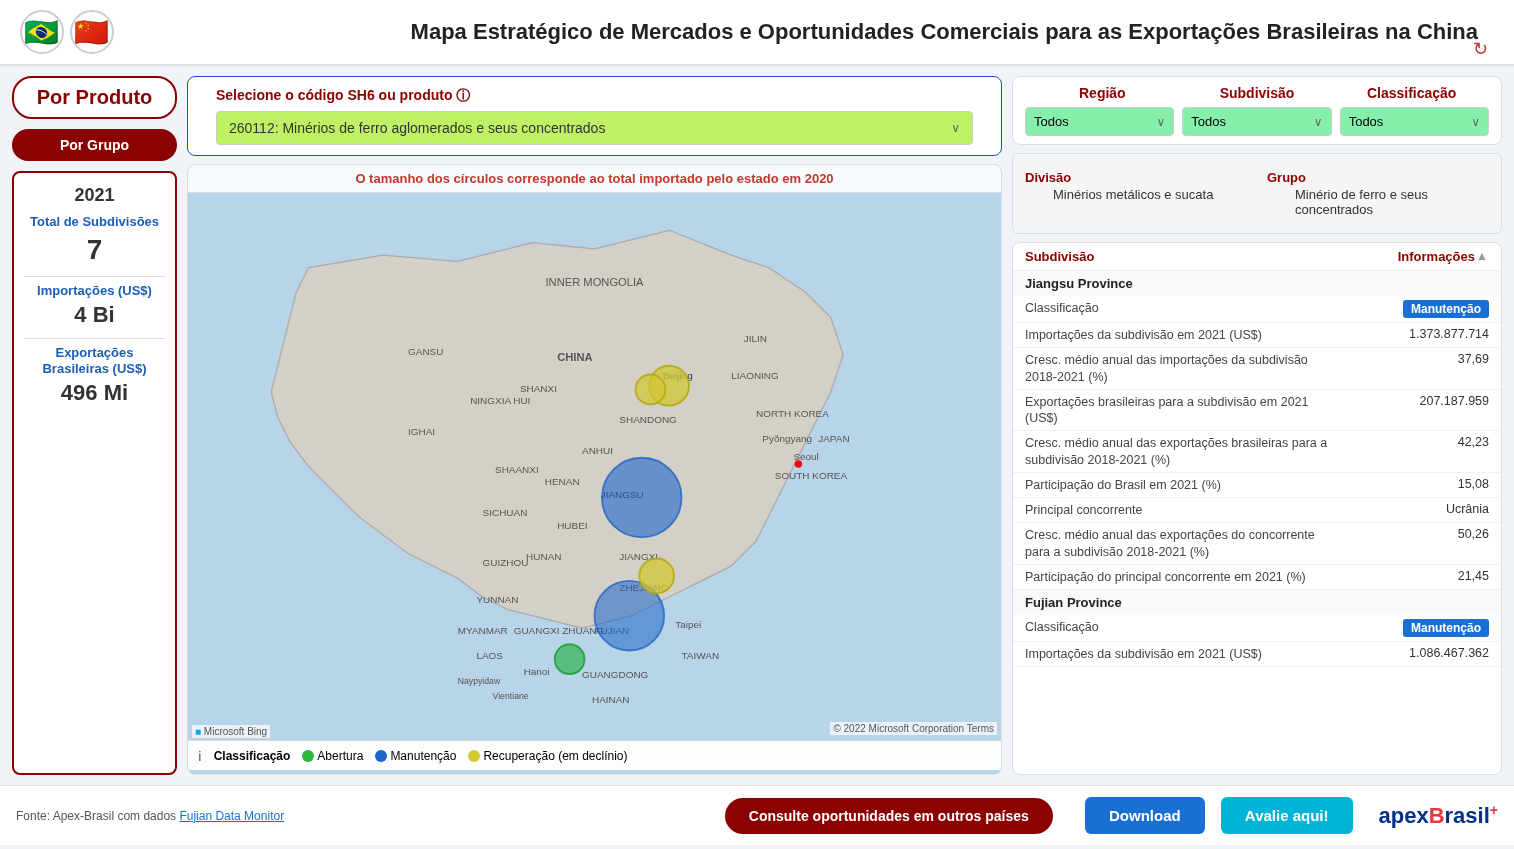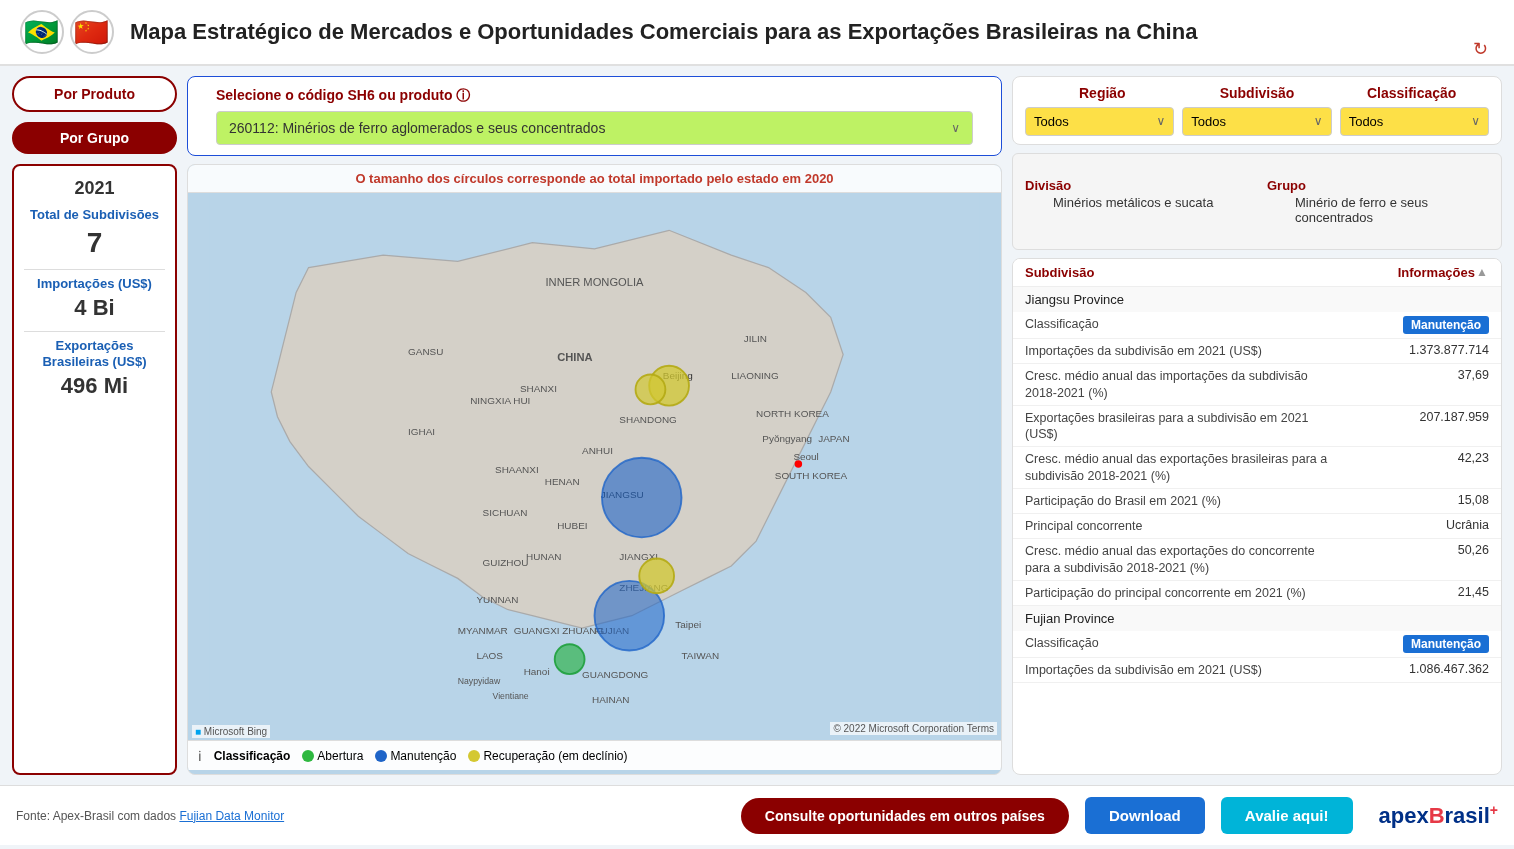--- a/index.html
+++ b/index.html
@@ -9,21 +9,21 @@
     .header {
       background: white;
       display: flex;
       align-items: center;
       padding: 10px 20px;
       border-bottom: 2px solid #e0e0e0;
       gap: 16px;
     }
     .header-flags { display: flex; gap: 6px; align-items: center; }
     .flag { width: 44px; height: 44px; border-radius: 50%; border: 2px solid #ccc; overflow: hidden; display: flex; align-items: center; justify-content: center; font-size: 28px; }
-    .header-title { font-size: 22px; font-weight: bold; color: #222; flex: 1; text-align: left; }
+    .header-title { font-size: 22px; font-weight: bold; color: #222; flex: 1; text-align: right; }
 
     
     .main-content {
       display: flex;
       flex-direction: row;
       padding: 10px 12px;
       gap: 10px;
       height: calc(849px - 70px - 60px);
     }
 
@@ -35,21 +35,21 @@
       gap: 10px;
       flex-shrink: 0;
     }
     .btn-por-produto {
       border: 2px solid #8b0000;
       color: #8b0000;
       background: white;
       border-radius: 20px;
       padding: 8px 14px;
       font-weight: bold;
-      font-size: 14px;
+      font-size: 20px;
       cursor: pointer;
       text-align: center;
     }
     .btn-por-grupo {
       background: #8b0000;
       color: white;
       border: none;
       border-radius: 20px;
       padding: 8px 14px;
       font-weight: bold;
@@ -170,31 +170,31 @@
     .filters-dropdowns-row {
       display: flex;
       gap: 8px;
     }
     .filter-dropdown {
       flex: 1;
       border: 1px solid #ccc;
       border-radius: 4px;
       padding: 6px 8px;
       font-size: 13px;
-      background: #fde047;
-      cursor: pointer;
-      display: flex;
-      align-items: flex-start;
+      background: #86efac;
+      cursor: pointer;
+      display: flex;
+      align-items: flex-end;
       justify-content: space-between;
     }
     .divisao-grupo-row {
       background: #f5f5f5;
       border: 1px solid #ddd;
       border-radius: 6px;
-      padding: 24px 12px;
+      padding: 16px 12px;
       display: flex;
       gap: 20px;
       align-items: flex-start;
     }
     .divisao-section, .grupo-section { flex: 1; }
     .divisao-label, .grupo-label { font-weight: bold; color: #8b0000; font-size: 13px; margin-bottom: 2px; }
     .divisao-value, .grupo-value { font-size: 13px; color: #333; margin-left: 28px; }
 
     .data-table-container {
       flex: 1;
@@ -209,21 +209,21 @@
       display: flex;
       background: white;
       border-bottom: 1px solid #eee;
       padding: 6px 12px;
     }
     .table-col-subdivisao { flex: 2; font-weight: bold; color: #8b0000; font-size: 13px; }
     .table-col-info { flex: 1; font-weight: bold; color: #8b0000; font-size: 13px; text-align: right; }
     .data-table-body { flex: 1; overflow-y: auto; }
     .table-group-header {
       padding: 5px 12px;
-      font-weight: normal;
+      font-weight: bold;
       font-size: 13px;
       color: #222;
       background: #f9f9f9;
     }
     .table-row {
       display: flex;
       padding: 4px 12px;
       border-bottom: 1px solid #f0f0f0;
       font-size: 12.5px;
     }
@@ -264,20 +264,21 @@
     .btn-download {
       background: #1a6fd4;
       color: white;
       border: none;
       border-radius: 6px;
       padding: 10px 24px;
       font-weight: bold;
       font-size: 15px;
       cursor: pointer;
       min-width: 120px;
+      margin-left: 16px;
     }
     .btn-avalie {
       background: #00b4d8;
       color: white;
       border: none;
       border-radius: 6px;
       padding: 10px 24px;
       font-weight: bold;
       font-size: 15px;
       cursor: pointer;

